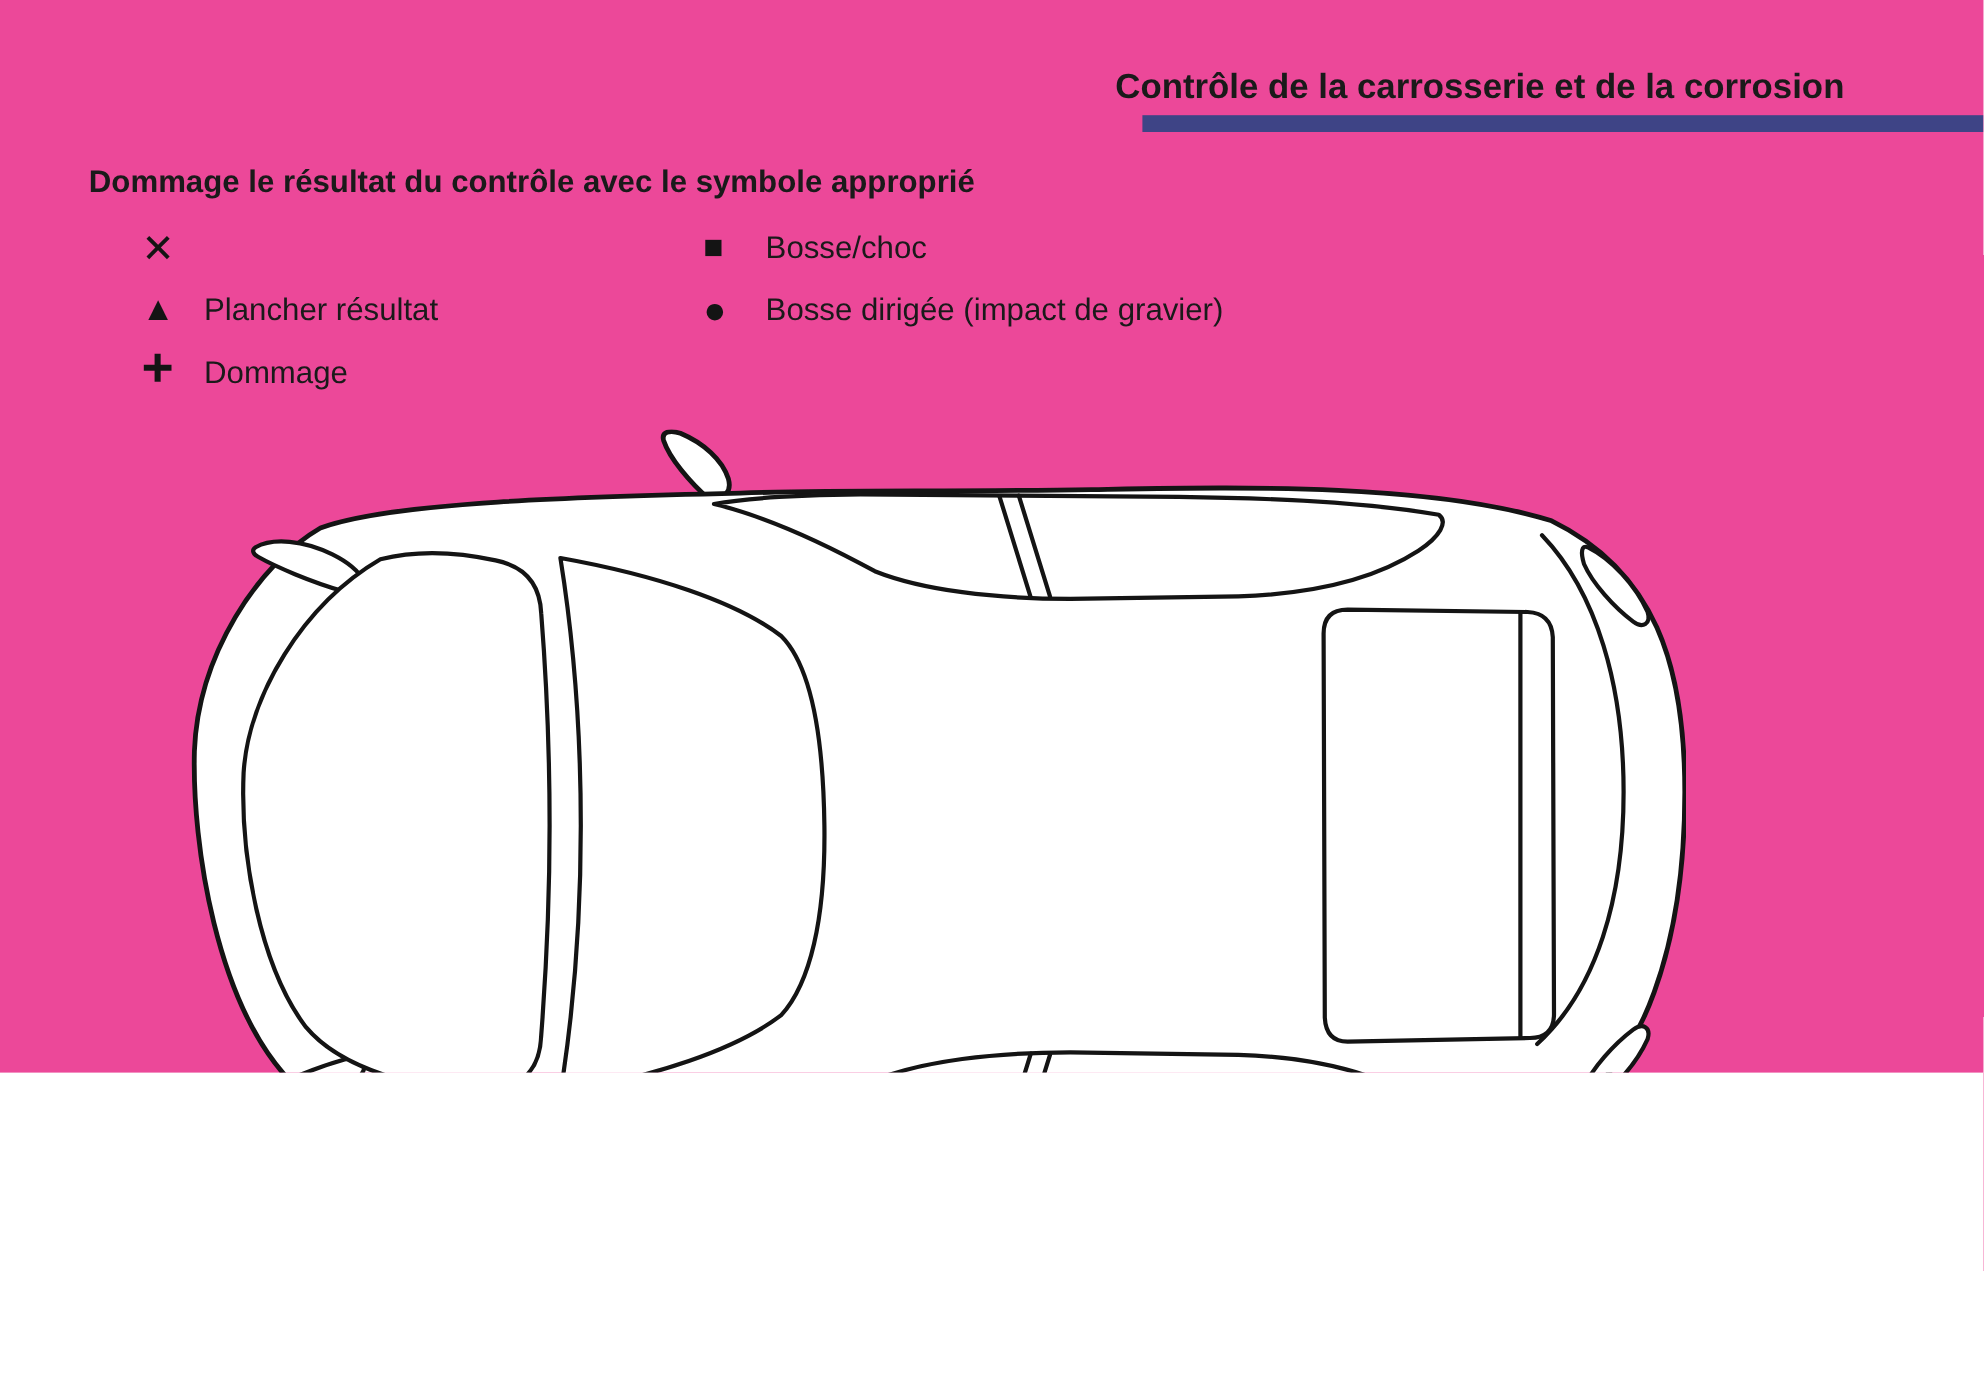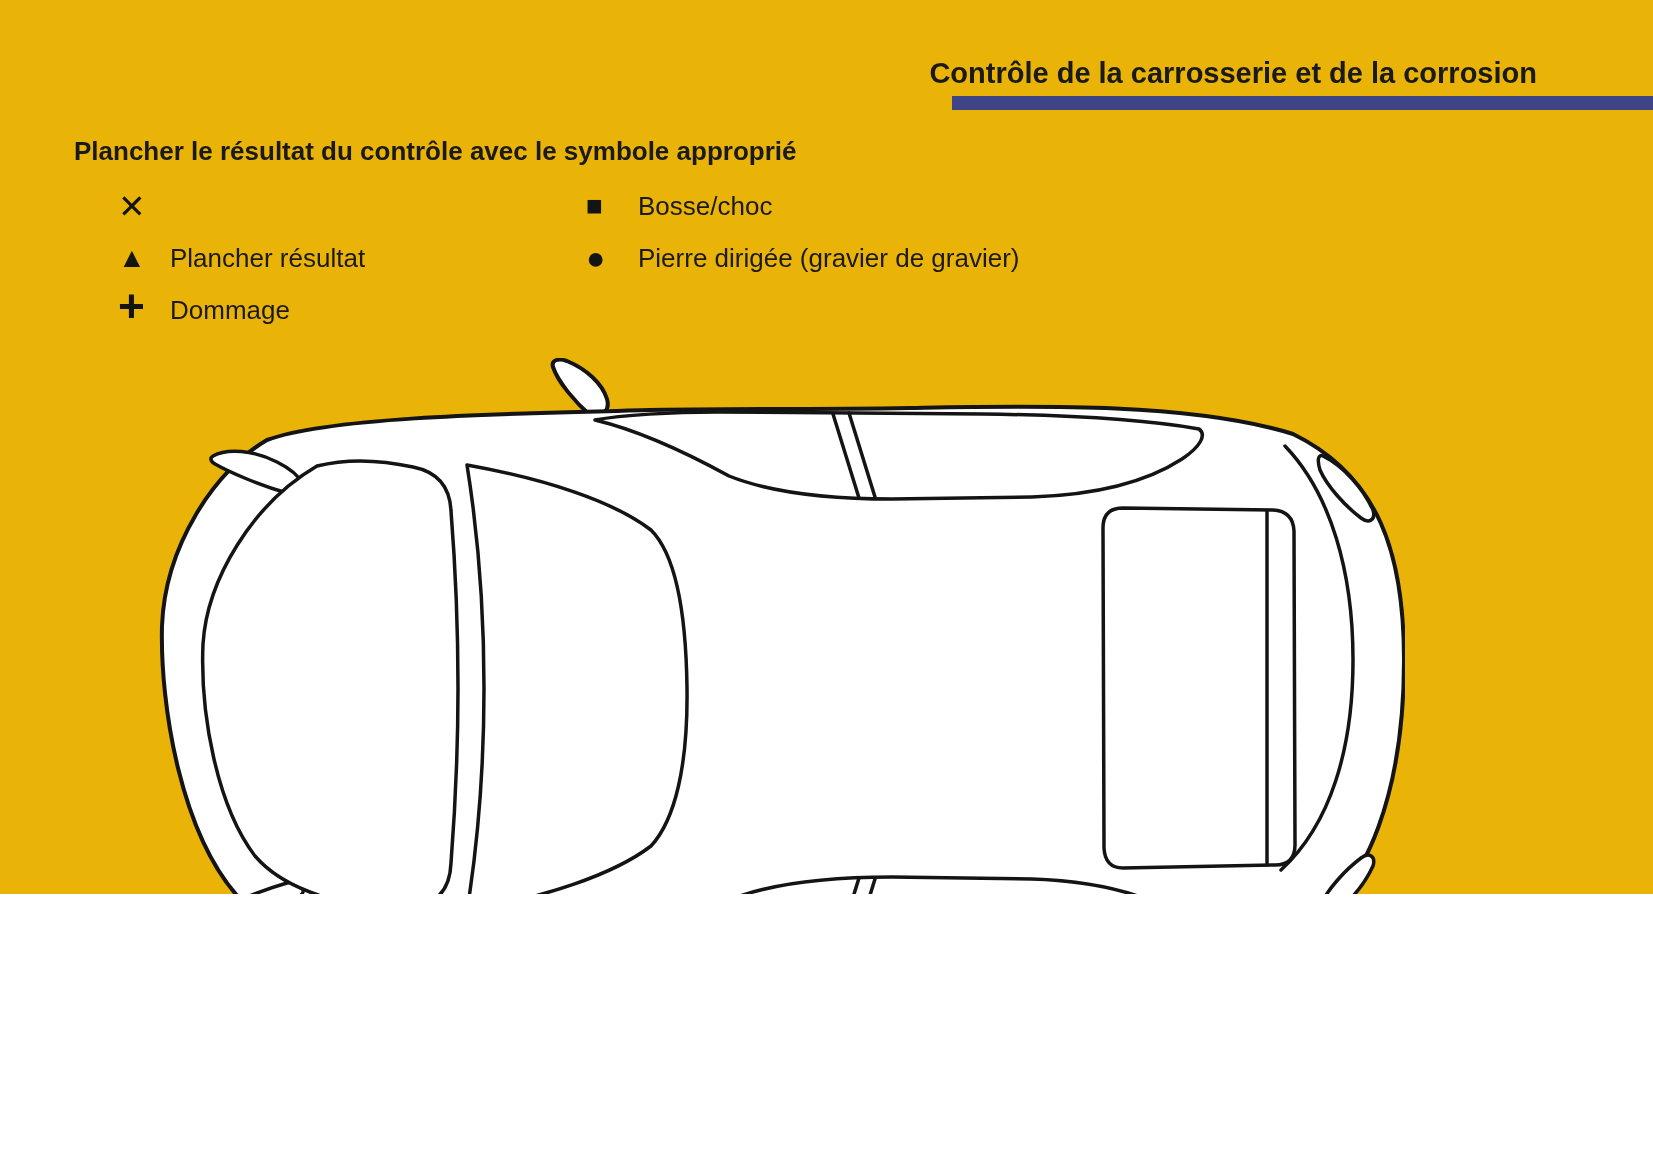--- a/index.html
+++ b/index.html
@@ -1,19 +1,19 @@
 <!DOCTYPE html>
 <html><head>
 <meta charset="utf-8">
 <style>
   html,body{margin:0;padding:0;background:#ffffff;}
   .page{
     position:relative;
     width:1653px;height:894px;
-    background:#eab308;
+    background:#ec4899;
     font-family:"Liberation Sans",sans-serif;
     color:#1a1a1a;
     overflow:hidden;
   }
   .title{
     position:absolute;top:57px;right:116px;
     font-size:29px;font-weight:700;white-space:nowrap;
   }
   .accent-bar{
     position:absolute;top:96px;left:952px;right:0;height:14px;
@@ -45,21 +45,21 @@
   }
 </style>
 </head>
 <body>
 
 <div class="page">
 
   <div class="title">Contrôle de la carrosserie et de la corrosion</div>
   <div class="accent-bar" style="background-color: rgb(62, 68, 134);"></div>
 
-  <div class="instruction">Plancher le résultat du contrôle avec le symbole approprié</div>
+  <div class="instruction">Dommage le résultat du contrôle avec le symbole approprié</div>
 
   <div class="legend col1">
     <div class="legend-row">
       <span class="sym sym-x">✕</span>
     </div>
     <div class="legend-row">
       <span class="sym sym-triangle">▲</span>
       <span class="legend-label">Plancher résultat</span>
     </div>
     <div class="legend-row">
@@ -68,21 +68,21 @@
     </div>
   </div>
 
   <div class="legend col2">
     <div class="legend-row">
       <span class="sym sym-square">■</span>
       <span class="legend-label">Bosse/choc</span>
     </div>
     <div class="legend-row">
       <span class="sym sym-circle">●</span>
-      <span class="legend-label">Pierre dirigée (gravier de gravier)</span>
+      <span class="legend-label">Bosse dirigée (impact de gravier)</span>
     </div>
   </div>
 
   <svg class="car" viewBox="0 0 1250 660" width="1250" height="660" xmlns="http://www.w3.org/2000/svg">
     <g fill="#ffffff" stroke="#141414" stroke-width="4" stroke-linejoin="round" stroke-linecap="round">
 
       <path d="M 436 58 C 420 44 403 24 398 9 C 396 2 403 0 412 3 C 431 11 447 25 452 41 C 455 52 449 58 436 58 Z"></path>
       <path d="M 436 602 C 420 616 403 636 398 651 C 396 658 403 660 412 657 C 431 649 447 635 452 619 C 455 608 449 602 436 602 Z"></path>
 
       <path d="M 112 82 C 60 112 10 188 7 268 C 5 348 26 478 86 542 C 132 584 232 600 340 604 C 470 608 560 605 650 605 C 830 605 1025 600 1138 568 C 1218 542 1249 418 1249 302 C 1249 196 1224 118 1138 76 C 1035 44 875 48 755 50 C 635 52 535 50 462 53 C 330 56 172 60 112 82 Z"></path>

